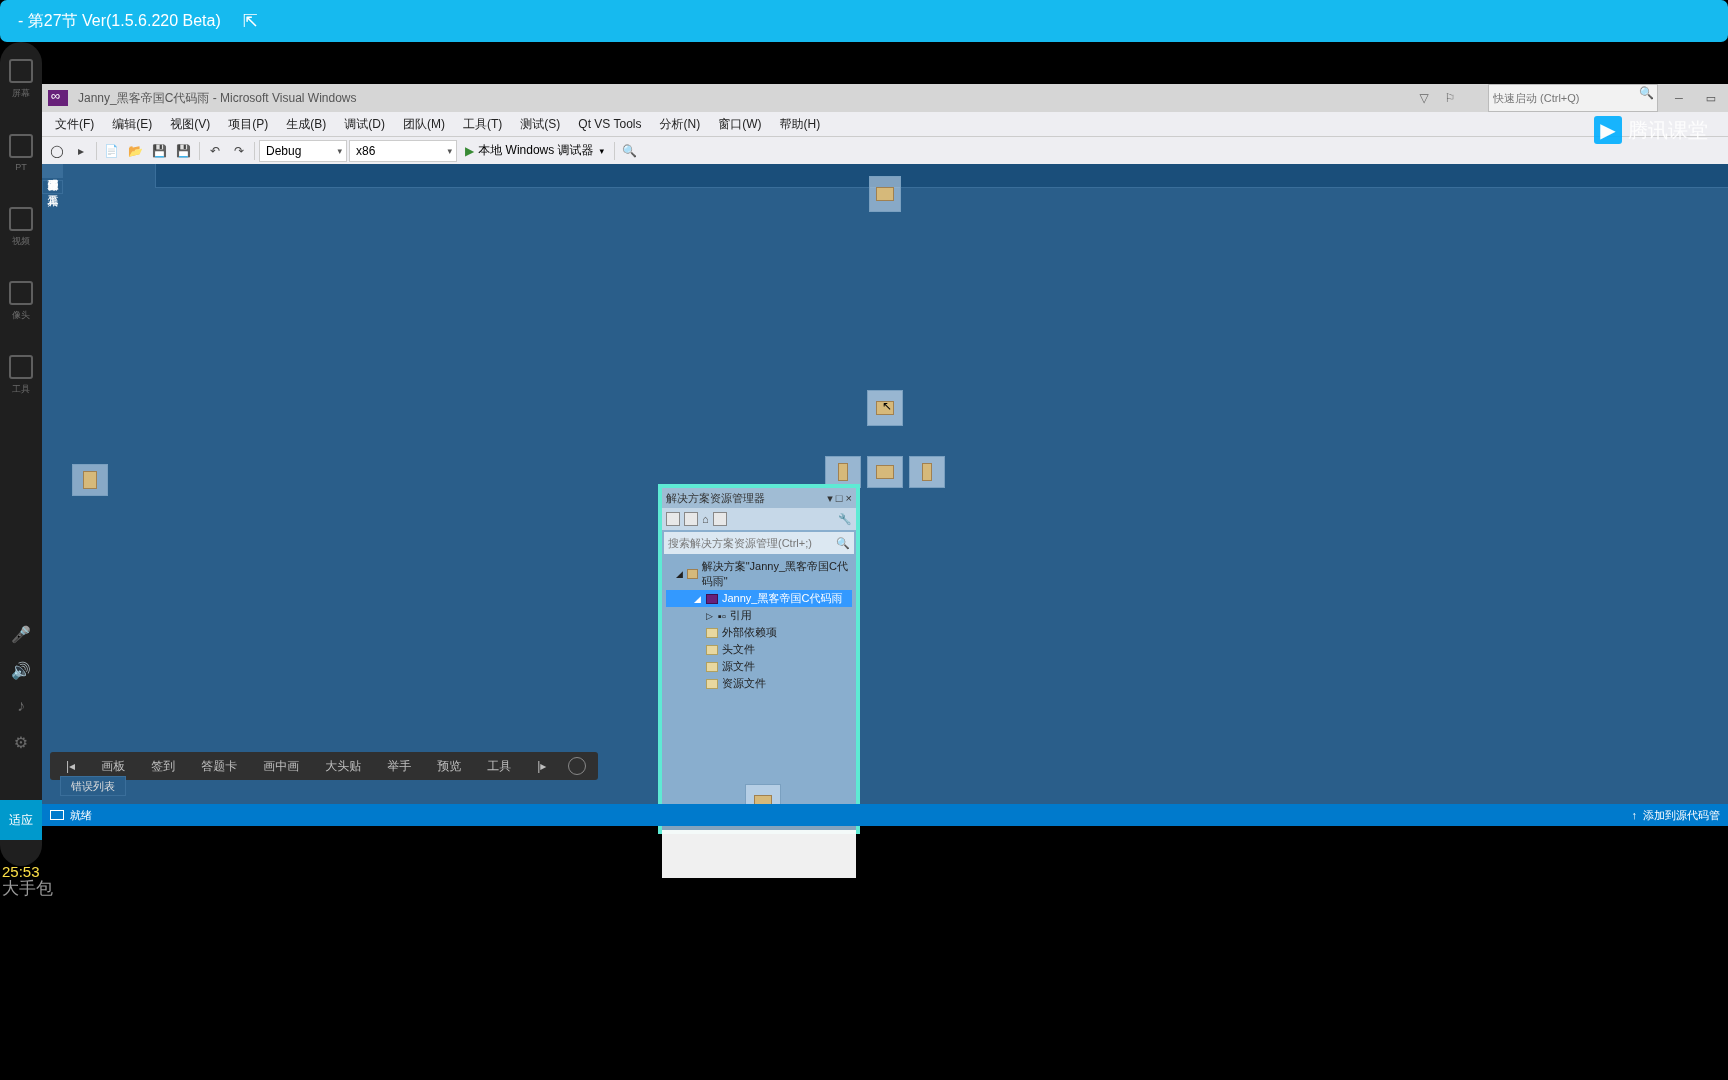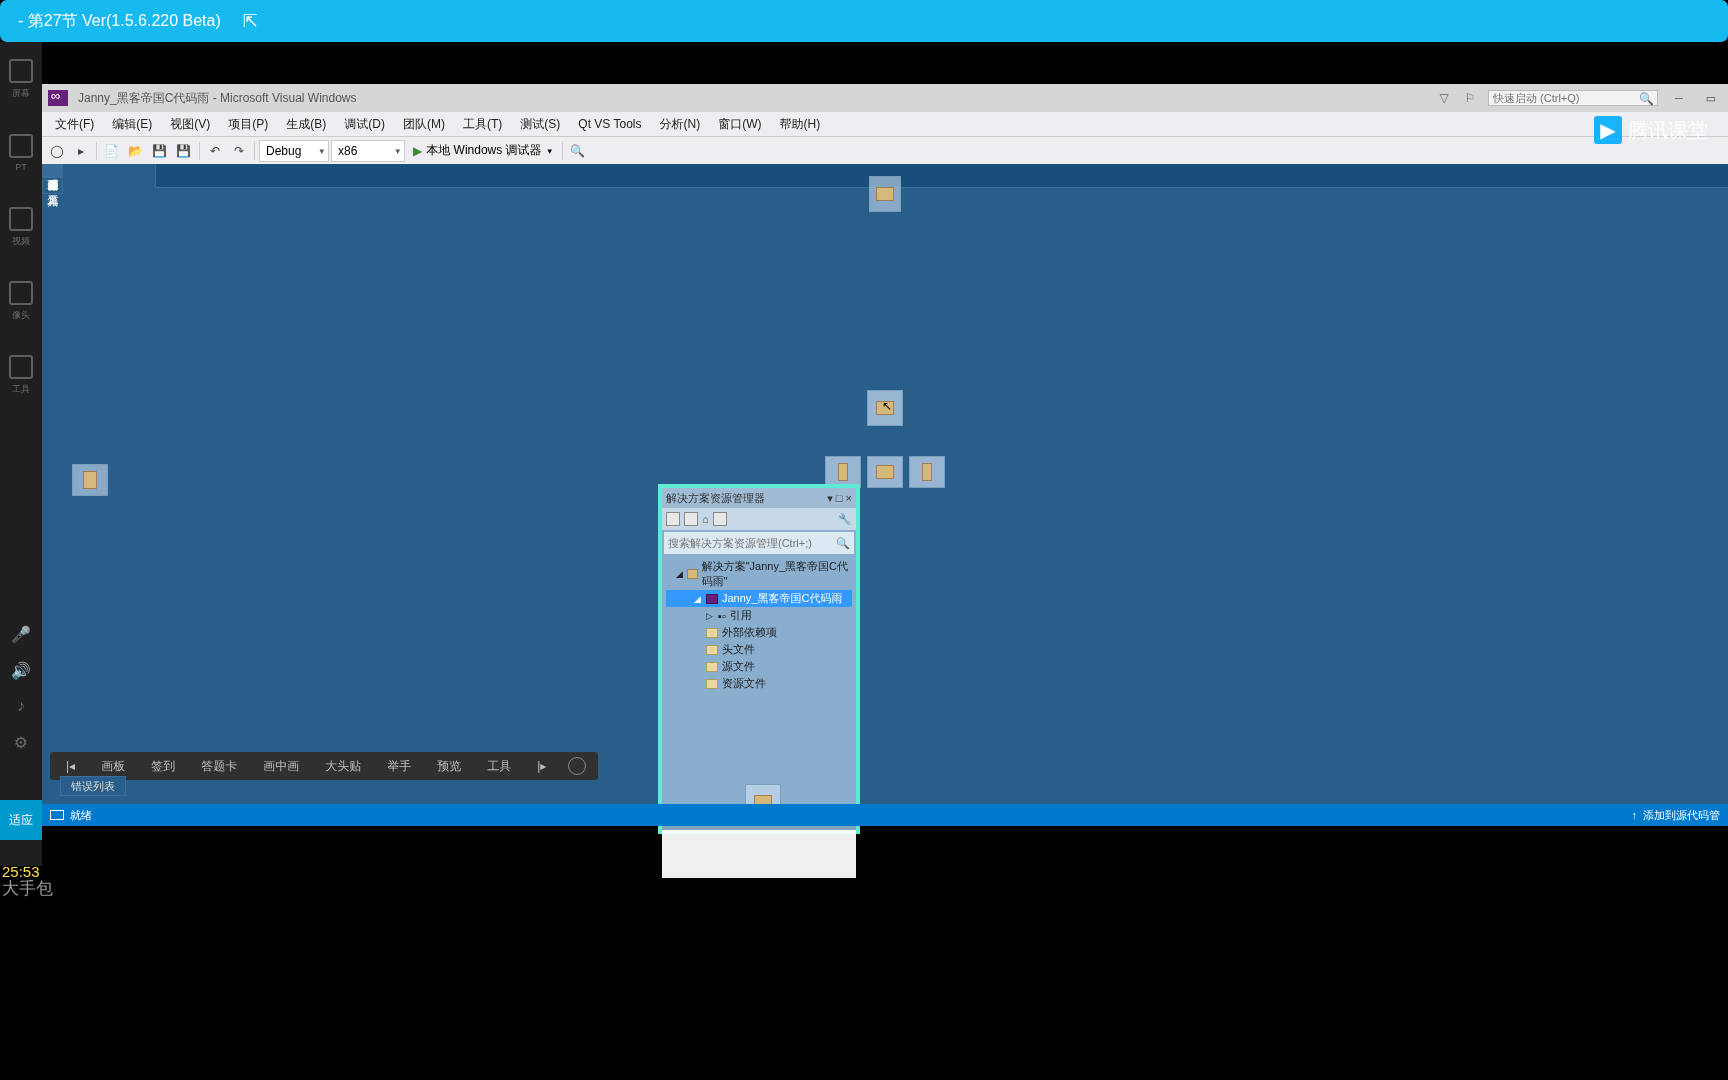--- a/index.html
+++ b/index.html
@@ -3,40 +3,40 @@
 <meta charset="utf-8">
 <style>
 * { margin: 0; padding: 0; box-sizing: border-box; font-family: "Microsoft YaHei", "Segoe UI", sans-serif; }
 body { background: #000; width: 1728px; height: 1080px; overflow: hidden; position: relative; }
 
 
 .player-titlebar { position: absolute; top: 0; left: 0; right: 0; height: 42px; background: #16baef; display: flex; align-items: center; color: #fff; font-size: 16px; padding-left: 18px; border-radius: 7px; }
 .player-titlebar .share-icon { margin-left: 22px; font-size: 18px; }
 
 
-.player-sidebar { position: absolute; left: 0; top: 42px; width: 42px; height: 824px; background: #1f1f1f; color: #9a9a9a; font-size: 11px; text-align: left; }
+.player-sidebar { position: absolute; left: 0; top: 42px; width: 42px; height: 824px; background: #1f1f1f; color: #9a9a9a; font-size: 11px; text-align: left; border-radius: 21px; }
 .player-sidebar .sb-item { height: 74px; display: flex; flex-direction: column; align-items: center; justify-content: center; opacity: 0.6; }
 .player-sidebar .sb-item .ic { width: 24px; height: 24px; border: 2px solid #8a8a8a; border-radius: 3px; margin-bottom: 4px; }
 .player-sidebar .sb-item span { font-size: 9px; }
 
 
 .player-bottom-icons { position: absolute; left: 0; bottom: 150px; width: 42px; color: #6a6a6a; text-align: center; }
 .player-bottom-icons div { height: 36px; display: flex; align-items: center; justify-content: center; font-size: 16px; }
 .player-adapt { position: absolute; left: 0; bottom: 240px; width: 42px; height: 40px; background: #0099cc; color: #fff; font-size: 12px; display:flex; align-items:center; justify-content:center; }
 .player-time { position: absolute; left: 2px; bottom: 200px; color: #fde047; font-size: 15px; }
 .player-clockbottom { position: absolute; left: 2px; bottom: 180px; color: #9a9a9a; font-size: 17px; }
 
 
 .vs-window { position: absolute; left: 42px; top: 84px; right: 0; height: 742px; background: #2a5e8a; }
 
 .vs-titlebar { height: 28px; background: #d6d6d6; display: flex; align-items: center; padding: 0 6px; color: #555; font-size: 12px; }
 .vs-logo { width: 20px; height: 16px; background: #68217a; margin-right: 10px; display:inline-block; position:relative; }
 .vs-logo::after { content:"∞"; color:#fff; font-size:13px; position:absolute; left:3px; top:-2px; }
 .vs-titlebar .right-controls { margin-left: auto; display: flex; align-items: center; gap: 10px; }
-.vs-search { height: 16px; width: 170px; border: 1px solid #bbb; background: #f2f2f2; font-size: 11px; padding: 0 18px 0 4px; color:#888; position:relative; }
+.vs-search { height: 28px; width: 170px; border: 1px solid #bbb; background: #f2f2f2; font-size: 11px; padding: 0 18px 0 4px; color:#888; position:relative;margin-left:20px; }
 .vs-search-wrap { position:relative; }
 .vs-search-wrap .mag { position:absolute; right:4px; top:2px; color:#666; font-size:12px; }
 .win-btn { width: 22px; height: 18px; display:flex; align-items:center; justify-content:center; color:#555; font-size:11px; }
 
 .vs-menubar { height: 24px; background: #eeeef2; display: flex; align-items: center; padding: 0 4px; font-size: 12px; color: #222; }
 .vs-menubar .menu { padding: 18px 9px; }
 
 .vs-toolbar { height: 28px; background: #eeeef2; border-top: 1px solid #ccc; display: flex; align-items: center; padding: 0 4px; gap: 2px; font-size: 12px; }
 .tb-btn { width: 22px; height: 22px; display:flex; align-items:center; justify-content:center; color:#444; }
 .tb-sep { width: 1px; height: 18px; background: #ccc; margin: 0 2px; }
@@ -188,24 +188,24 @@
     <div class="tb-btn">▸</div>
     <div class="tb-sep"></div>
     <div class="tb-btn">📄</div>
     <div class="tb-btn">📂</div>
     <div class="tb-btn">💾</div>
     <div class="tb-btn">💾</div>
     <div class="tb-sep"></div>
     <div class="tb-btn">↶</div>
     <div class="tb-btn">↷</div>
     <div class="tb-sep"></div>
-    <div class="tb-dd" style="width:70px">
+    <div class="tb-dd" style="width:88px">
         <span>Debug</span>
       </div>
-    <div class="tb-dd" style="width:74px">
+    <div class="tb-dd" style="width:108px">
         <span>x86</span>
       </div>
     <div class="tb-run">
       <span class="play">▶</span>
       <span>本地 Windows 调试器</span>
       <span style="font-size:9px;margin-left:2px">▾</span>
     </div>
     <div class="tb-sep"></div>
     <div class="tb-btn">🔍</div>
   </div>

